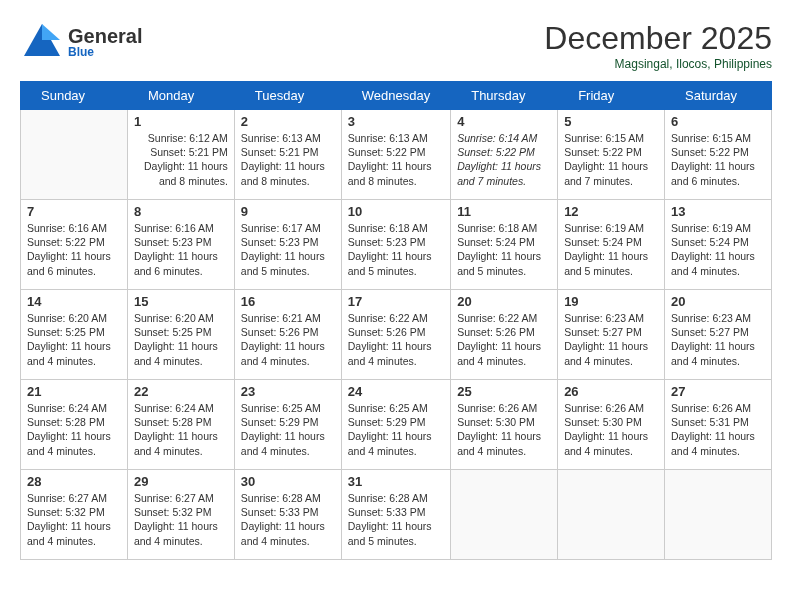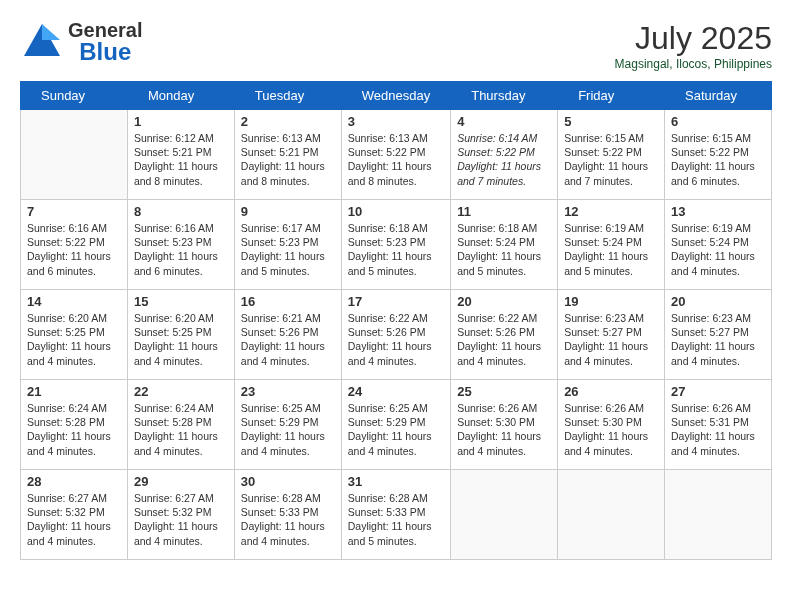--- a/index.html
+++ b/index.html
@@ -74,42 +74,41 @@
       display: flex;
       flex-direction: column;
       line-height: 1;
     }
     .logo-general {
       font-size: 20px;
       font-weight: bold;
       color: #333;
     }
     .logo-blue {
-      font-size: 24px;
+      font-size: 12px;
       font-weight: bold;
       color: #1565C0;
-      text-align: center;
     }
   </style>
 </head>
 <body>
 
 <div class="header-area">
   <div class="logo-wrapper">
     <svg width="44" height="44" viewBox="0 0 44 44">
       <polygon points="22,4 40,36 4,36" fill="#1565C0"></polygon>
       <polygon points="22,4 40,20 22,20" fill="#42A5F5"></polygon>
     </svg>
     <div class="logo-name">
       <span class="logo-general">General</span>
       <span class="logo-blue">Blue</span>
     </div>
   </div>
   <div class="title-area">
-    <div class="month-title">July 2025</div>
+    <div class="month-title">December 2025</div>
     <div class="location-title">Magsingal, Ilocos, Philippines</div>
   </div>
 </div>
 
 <table class="calendar">
   <thead>
     <tr>
     <th>Sunday</th>
         <th>Monday</th>
         <th>Tuesday</th>
@@ -117,21 +116,21 @@
         <th>Thursday</th>
         <th>Friday</th>
         <th>Saturday</th>
       </tr>
   </thead>
   <tbody id="calendar-body">
   <tr>
         <td class="empty-cell"></td>
         <td>
           <span class="day-num">1</span>
-          <div class="day-info" style="white-space: pre-line;">Sunrise: 6:12 AM
+          <div class="day-info" style="white-space: pre-line; text-align: right;">Sunrise: 6:12 AM
 Sunset: 5:21 PM
 Daylight: 11 hours
 and 8 minutes.</div>
         </td>
         <td>
           <span class="day-num">2</span>
           <div class="day-info" style="white-space: pre-line;">Sunrise: 6:13 AM
 Sunset: 5:21 PM
 Daylight: 11 hours
 and 8 minutes.</div>

